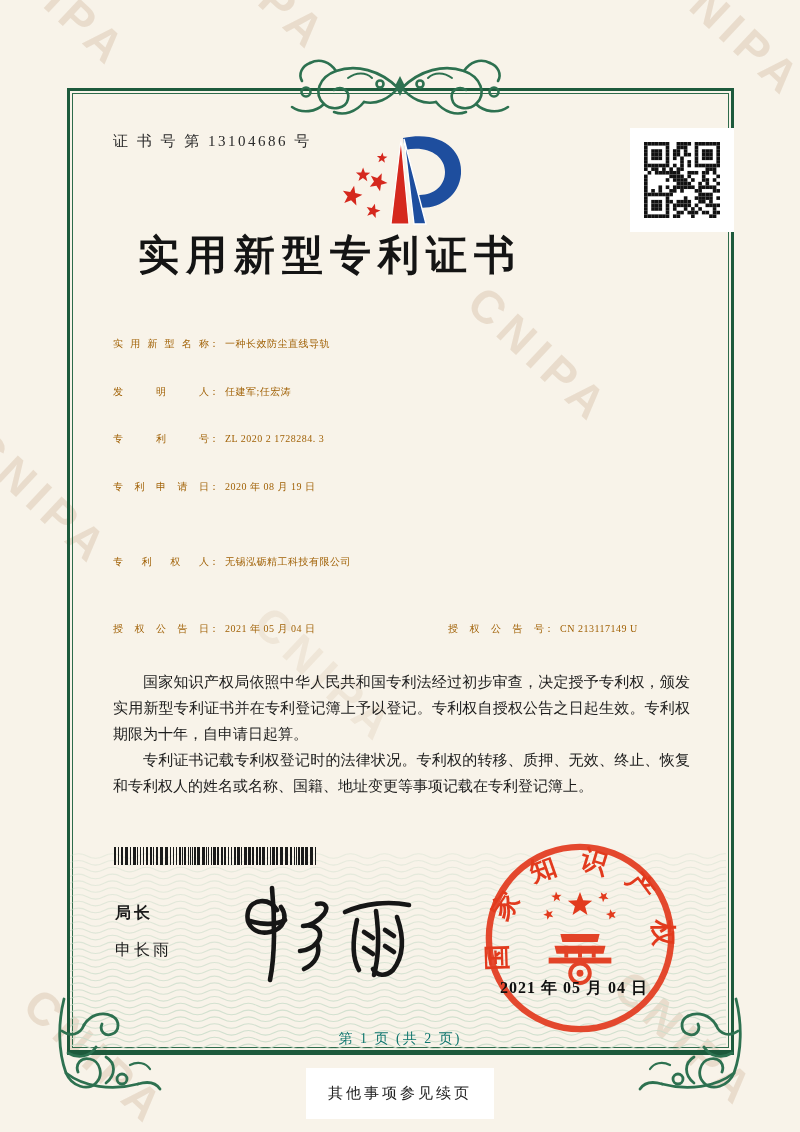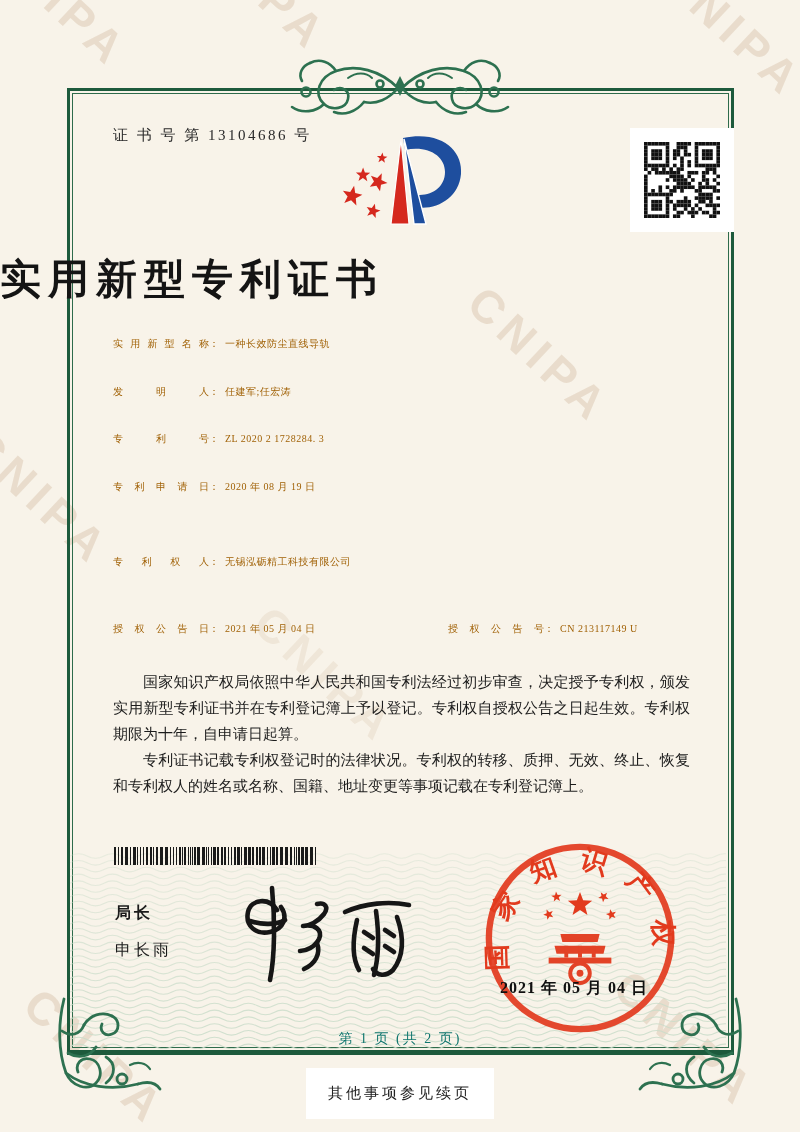--- a/index.html
+++ b/index.html
@@ -11,22 +11,22 @@
       font-weight:bold;font-size:46px;letter-spacing:7px;color:rgba(199,170,138,.30);
       transform:rotate(43deg);white-space:nowrap;user-select:none;}
 
   
   .frame{position:absolute;z-index:2;left:67px;top:88px;width:661px;height:959px;
          border:3px solid #1d5a3c;border-bottom-width:5px;}
   .frame::after{content:"";position:absolute;left:2px;top:2px;right:2px;bottom:2px;
          border:1px solid #2e6b4b;pointer-events:none;}
 
   .abs{position:absolute;z-index:4;}
-  .cert-no{left:113px;top:126px;font-size:15px;letter-spacing:2.5px;color:#2a2a2a;}
-  .title{left:0;top:252px;width:660px;text-align:left;font-size:41px;font-weight:bold;
+  .cert-no{left:113px;top:132px;font-size:15px;letter-spacing:2.5px;color:#2a2a2a;}
+  .title{left:0;top:228px;width:660px;text-align:center;font-size:41px;font-weight:bold;
          letter-spacing:7px;color:#141414;}
 
   .qr-box{left:630px;top:128px;width:104px;height:104px;background:#ffffff;z-index:3;}
   .qr-svg{position:absolute;left:14px;top:14px;}
 
   .field-row{left:113px;height:22px;font-size:10px;color:#a16207;white-space:nowrap;}
   .flabel{display:inline-block;width:96px;text-align:justify;text-align-last:justify;
           text-justify:inter-character;vertical-align:bottom;}
   .fcolon{display:inline-block;margin-right:6px;}
   .fvalue{letter-spacing:0.5px;}

